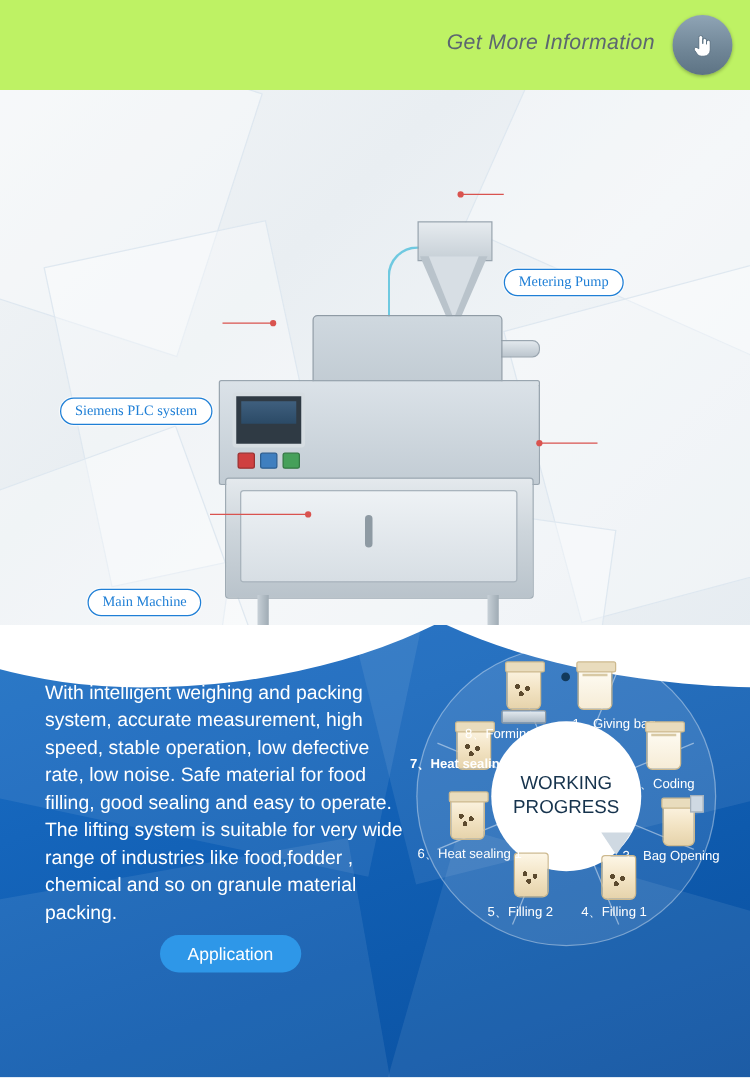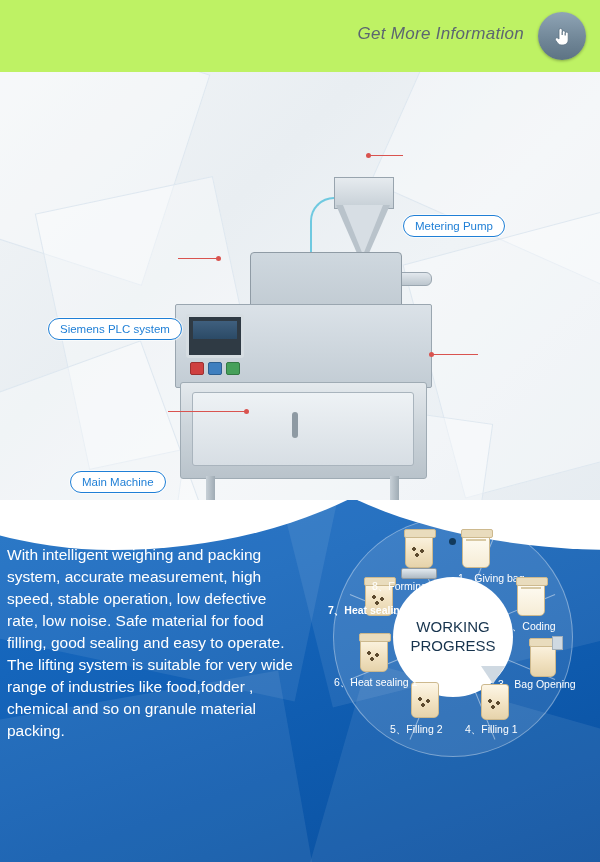--- a/index.html
+++ b/index.html
@@ -51,20 +51,21 @@
   .header-btn svg { display:block; }
 
   
   .photo {
     position: absolute;
     left: 0; top: 72px;
     width: 600px; height: 440px;
     background:
       linear-gradient(135deg,#f2f5f7 0%, #e9eef2 35%, #eff3f6 60%, #e6ecf1 100%);
     overflow: hidden;
+    font-family: Liberation Serif, serif;
   }
   .poly {
     position: absolute;
     background: rgba(255,255,255,0.35);
     border: 1px solid rgba(220,230,238,0.9);
   }
   .p1 { left:-60px; top:-40px; width:240px; height:220px; transform: rotate(18deg); }
   .p2 { left:60px; top:120px; width:180px; height:260px; transform: rotate(-12deg); }
   .p3 { left:400px; top:-30px; width:260px; height:200px; transform: rotate(24deg); }
   .p4 { left:430px; top:160px; width:220px; height:240px; transform: rotate(-15deg); }
@@ -220,21 +221,21 @@
   }
   .white-arc2 {
     position:absolute;
     left:250px; top:-120px;
     width:460px; height:170px;
     background:#ffffff;
     border-bottom-left-radius: 80% 100%;
   }
   .desc {
     position:absolute;
-    left:7px; top:44px;
+    left:36px; top:44px;
     width: 290px;
     color:#ffffff;
     font-size: 15.5px;
     line-height: 1.42;
   }
   .app-badge {
     position:absolute;
     left:128px; top:248px;
     background:#2e97e8;
     color:#ffffff;
@@ -398,20 +399,21 @@
 
   <div class="bottom">
     <div class="bot-wave w1"></div>
     <div class="bot-wave w2"></div>
     <div class="bot-wave w3"></div>
     <div class="bot-wave w4"></div>
     <div class="white-arc"></div>
     <div class="white-arc2"></div>
 
     <div class="desc">With intelligent weighing and packing system, accurate measurement, high speed, stable operation, low defective rate, low noise. Safe material for food filling, good sealing and easy to operate. The lifting system is suitable for very wide range of industries like food,fodder , chemical and so on granule material packing.</div>
+    <div class="app-badge">Application</div>
 
     <div class="wheel">
       <div class="spoke" style="transform: rotate(22.5deg);"></div>
       <div class="spoke" style="transform: rotate(67.5deg);"></div>
       <div class="spoke" style="transform: rotate(112.5deg);"></div>
       <div class="spoke" style="transform: rotate(157.5deg);"></div>
       <div class="spoke" style="transform: rotate(202.5deg);"></div>
       <div class="spoke" style="transform: rotate(247.5deg);"></div>
       <div class="spoke" style="transform: rotate(292.5deg);"></div>
       <div class="spoke" style="transform: rotate(337.5deg);"></div>

